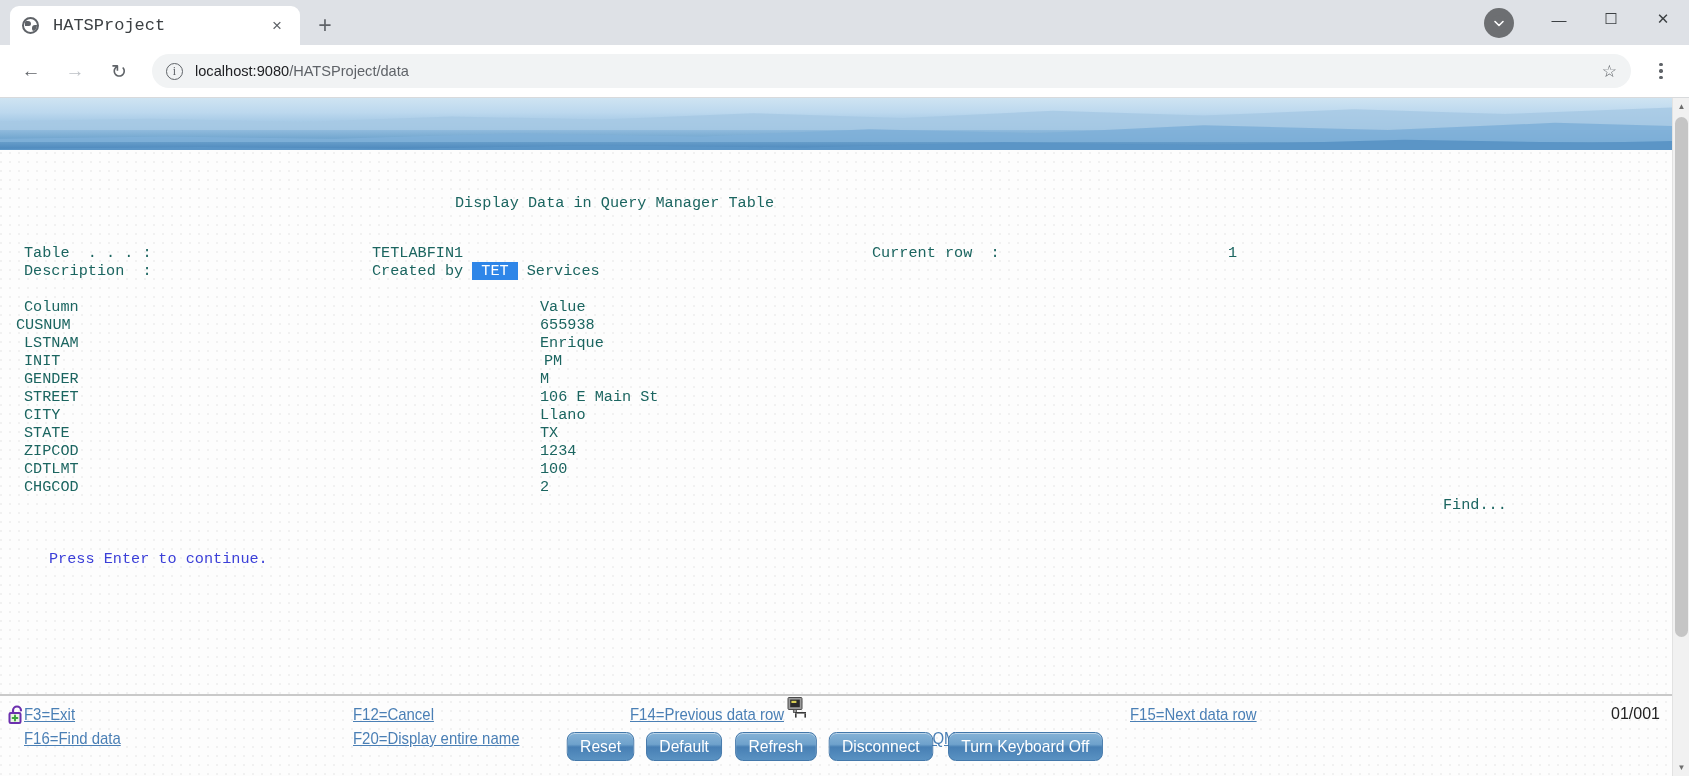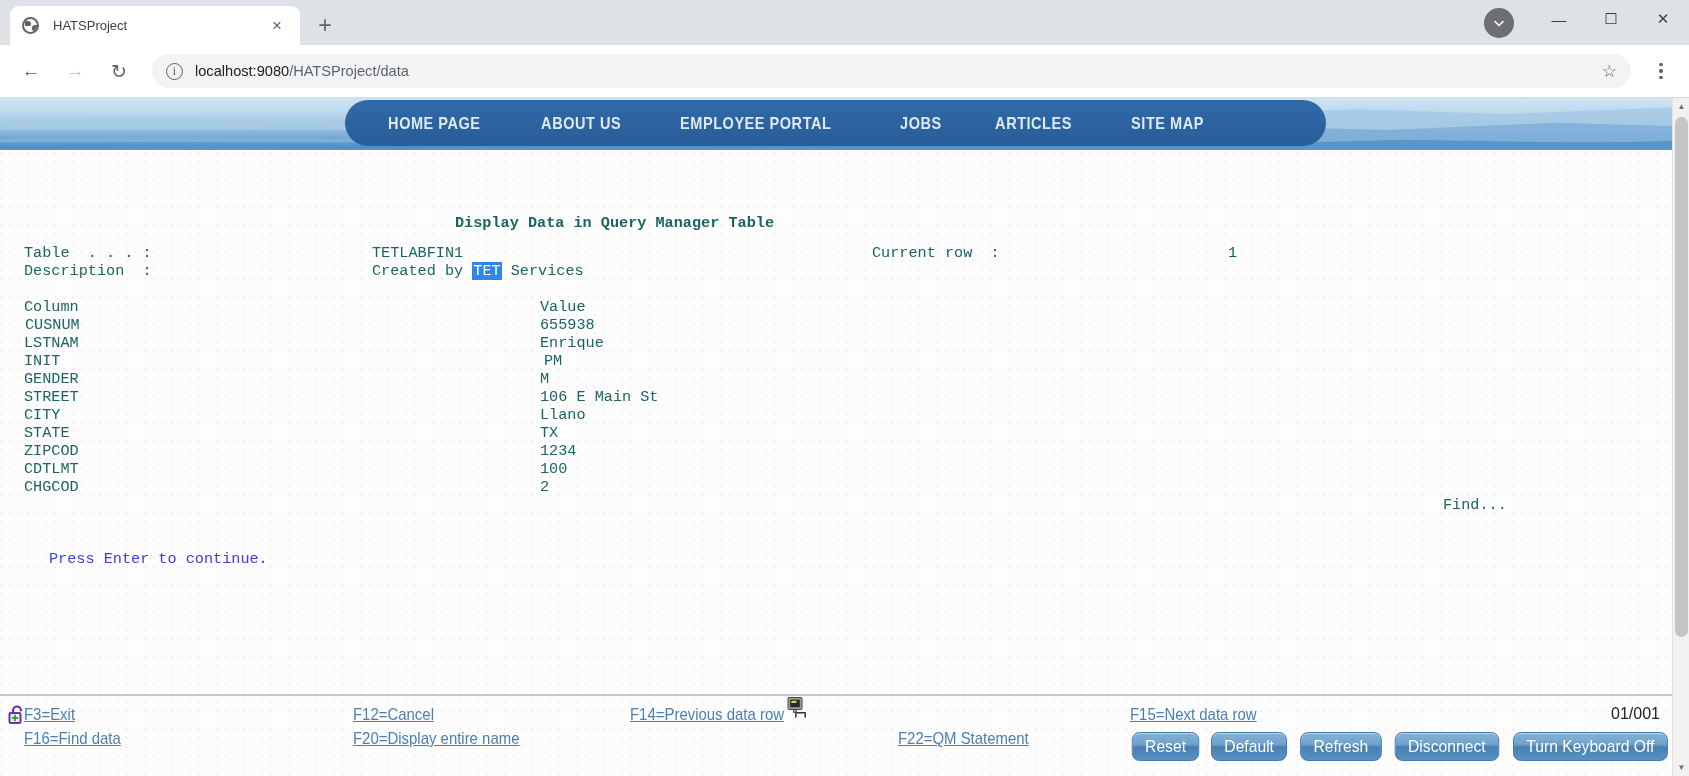--- a/index.html
+++ b/index.html
@@ -50,23 +50,23 @@
   }
   .tab-favicon::after {
     content: "";
     position: absolute;
     right: 0px; bottom: 1px;
     width: 5px; height: 6px;
     background: #5f6368;
     border-radius: 3px 0 0 2px;
   }
   .tab-title {
-    font-size: 13px; color: #3c4043;
+    font-size: 17px; color: #3c4043;
     flex: 1 1 auto;
-    white-space: nowrap; overflow: hidden;
+    white-space: nowrap; overflow: hidden; font-family: Liberation Mono, monospace;
   }
   .tab-close {
     width: 22px; height: 22px;
     display: flex; align-items: center; justify-content: center;
     font-size: 17px; color: #5f6368; line-height: 1;
     border-radius: 50%;
   }
   .newtab {
     width: 34px; height: 34px;
     margin-left: 8px; margin-bottom: 3px;
@@ -213,21 +213,21 @@
     line-height: 17.8px;
     color: #1f5f5a;
     padding-top: 20px;
   }
   .trow { position: absolute; white-space: pre; }
   .t-green { color: #1b6560; }
   .t-blue  { color: #3b3fd8; margin-left: 25px; }
   .hl {
     background: #2f86e8;
     color: #ffffff;
-    padding: 0 1px;
+    padding: 0 9px;
   }
   .fkeys { position: absolute; left: 0; top: 0; width: 100%; }
   .fk {
     position: absolute;
     font-family: "Liberation Sans", sans-serif;
     font-size: 16.6px;
     color: #4a7fb5;
     text-decoration: underline;
     white-space: nowrap;
     transform: scaleX(0.9);
@@ -256,21 +256,21 @@
   }
   .pos {
     position: absolute; right: 12px; top: 9px;
     font-size: 16px; color: #222;
     font-family: "Liberation Sans", sans-serif;
   }
   .btnrow {
     position: absolute;
     left: 0; top: 36px;
     width: 1672px;
-    display: flex; justify-content: flex-end; gap: 8px;
+    display: flex; justify-content: center; gap: 8px;
   }
   .tbtn {
     height: 29px;
     padding: 0 13px;
     border-radius: 8px;
     background: linear-gradient(180deg,#85b2d6 0%,#6fa2cc 42%,#477fb4 52%,#5a92c2 100%);
     border: 1px solid #3e74a8;
     color: #ffffff;
     font-size: 16.5px;
     display: flex; align-items: center; justify-content: center;
@@ -342,46 +342,38 @@
   </div>
 
   <div class="page">
     <div class="page-inner">
 
       <div class="banner">
         <div class="ridge r1"></div>
         <div class="ridge r2"></div>
         <div class="ridge r3"></div>
 
-        <div class="navbar">
-          <span class="navitem">HOME PAGE</span>
-          <span class="navitem">ABOUT US</span>
-          <span class="navitem">EMPLOYEE PORTAL</span>
-          <span class="navitem">JOBS</span>
-          <span class="navitem">ARTICLES</span>
-          <span class="navitem">SITE MAP</span>
-        </div>
       </div>
 
       <div class="terminal">
 
-        <div class="trow t-green" style="left:455px; top:65px;font-weight:bold;">Display Data in Query Manager Table</div>
+        <div class="trow t-green" style="left:455px; top:45px;">Display Data in Query Manager Table</div>
 
         <div class="trow t-green" style="left:24px; top:95px;">Table  . . . :</div>
         <div class="trow t-green" style="left:372px; top:95px;">TETLABFIN1</div>
         <div class="trow t-green" style="left:872px; top:95px;">Current row  :</div>
         <div class="trow t-green" style="left:1228px; top:95px;">1</div>
 
         <div class="trow t-green" style="left:24px; top:113px;">Description  :</div>
         <div class="trow t-green" style="left:372px; top:113px;"><span>Created by </span><span class="hl">TET</span><span> Services</span></div>
 
         <div class="trow t-green" style="left:24px; top:149px;">Column</div>
         <div class="trow t-green" style="left:540px; top:149px;">Value</div>
 
-        <div class="trow t-green" style="left:25px; top:167px;">CUSNUM</div>
+        <div class="trow t-green" style="left:16px; top:167px;">CUSNUM</div>
         <div class="trow t-green" style="left:540px; top:167px;">655938</div>
         <div class="trow t-green" style="left:24px; top:185px;">LSTNAM</div>
         <div class="trow t-green" style="left:540px; top:185px;">Enrique</div>
         <div class="trow t-green" style="left:24px; top:203px;">INIT</div>
         <div class="trow t-green" style="left:544px; top:203px;">PM</div>
         <div class="trow t-green" style="left:24px; top:221px;">GENDER</div>
         <div class="trow t-green" style="left:540px; top:221px;">M</div>
         <div class="trow t-green" style="left:24px; top:239px;">STREET</div>
         <div class="trow t-green" style="left:540px; top:239px;text-align:center;">106 E Main St</div>
         <div class="trow t-green" style="left:24px; top:257px;">CITY</div>

